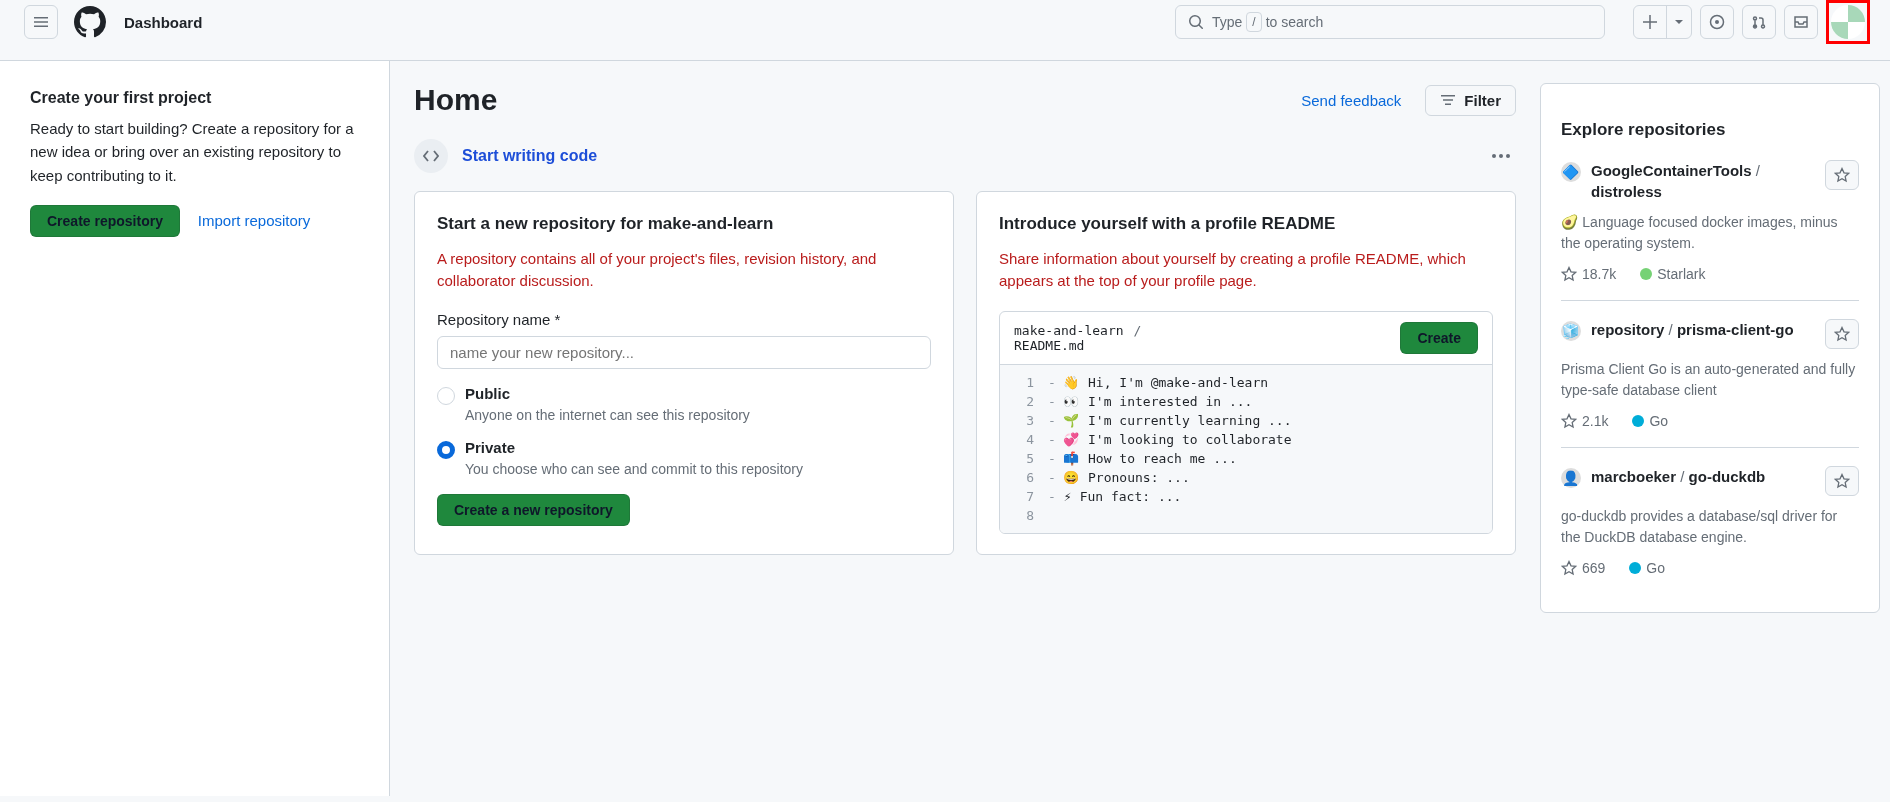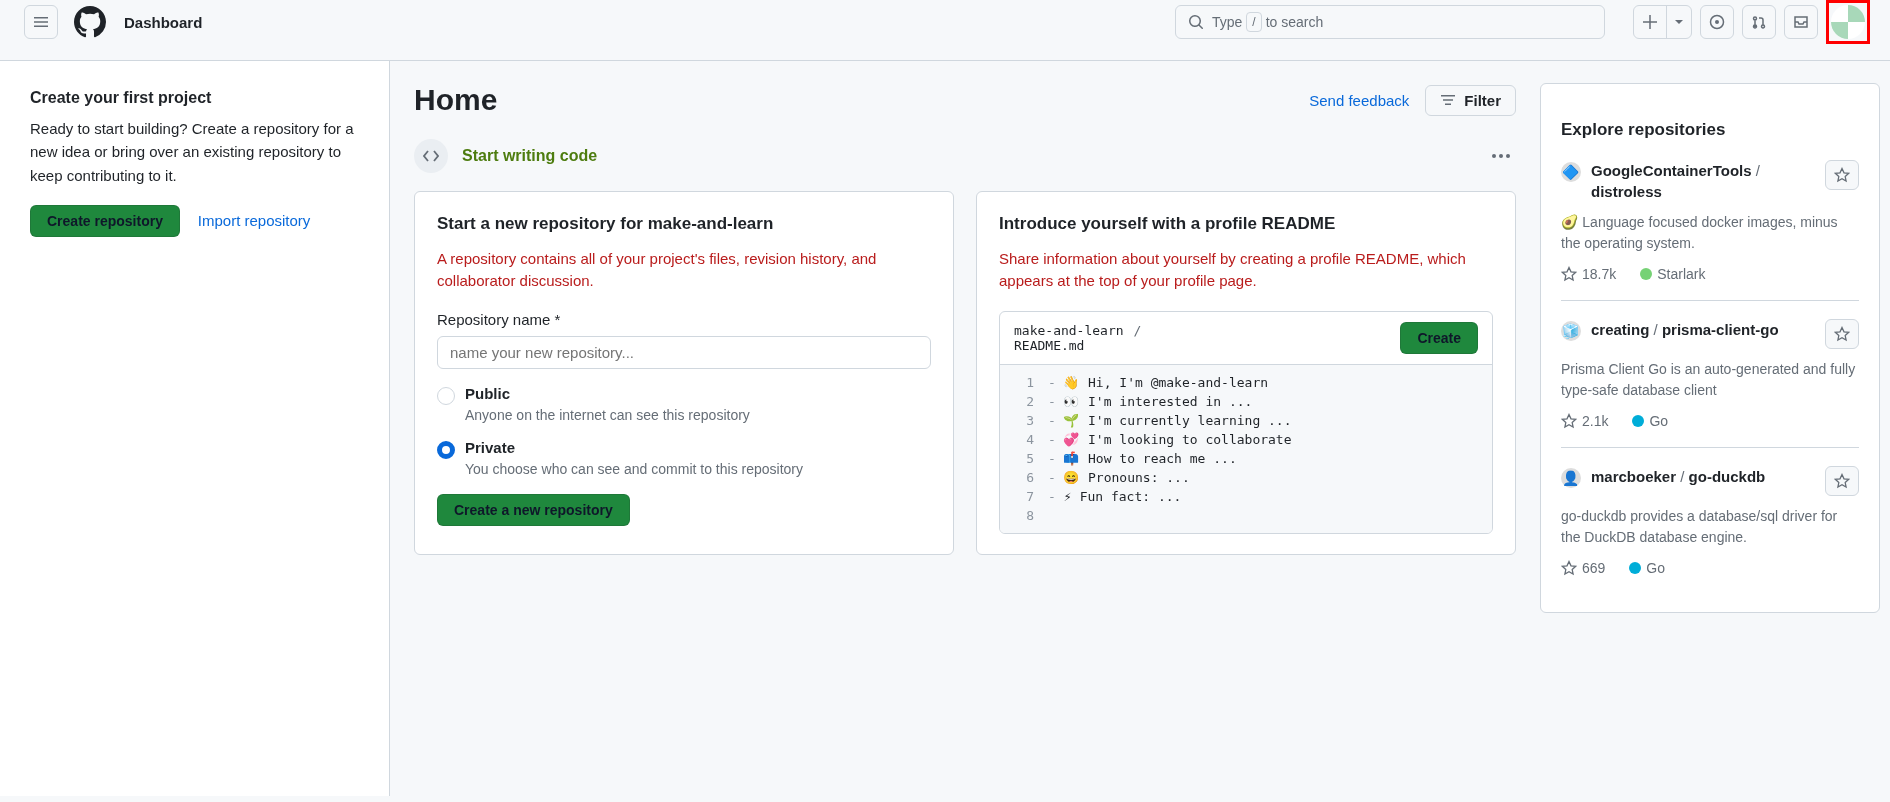--- a/index.html
+++ b/index.html
@@ -21,25 +21,25 @@
 .main { display: flex; }
 .sidebar { width: 390px; padding: 28px 30px; border-right: 1px solid #d0d7de; min-height: calc(100vh - 67px); background: #fff; }
 .sidebar h2 { font-size: 16px; font-weight: 600; margin-bottom: 10px; }
 .sidebar p { font-size: 15px; color: #1f2328; line-height: 1.55; margin-bottom: 18px; }
 .btn-primary { background: #1f883d; color: #0f172a; border: 1px solid rgba(31,35,40,0.15); border-radius: 6px; padding: 7px 16px; font-size: 14px; font-weight: 600; cursor: pointer; }
 .link { color: #0969da; font-size: 15px; margin-left: 14px; cursor: pointer; }
 .content { flex: 1; padding: 22px 24px; }
 .content-header { display: flex; align-items: center; margin-bottom: 22px; }
 .content-header h1 { font-size: 30px; font-weight: 600; }
 .content-header-spacer { flex: 1; }
-.feedback-link { color: #0969da; font-size: 15px; margin-right: 16px; cursor: pointer; }
+.feedback-link { color: #0969da; font-size: 15px; margin-right: 24px; cursor: pointer; }
 .filter-btn { border: 1px solid #d0d7de; border-radius: 6px; padding: 6px 14px; font-size: 15px; font-weight: 600; display: flex; align-items: center; gap: 8px; cursor: pointer; background: #f6f8fa; }
 .section-row { display: flex; align-items: center; gap: 14px; margin-bottom: 18px; }
 .circle-icon { width: 34px; height: 34px; border-radius: 50%; background: #eaeef2; display: flex; align-items: center; justify-content: center; }
-.section-label { font-size: 16px; color: #4d7c0f; font-weight: 600; flex: 1; }
+.section-label { font-size: 16px; color: #1d4ed8; font-weight: 600; flex: 1; }
 .kebab { display: flex; gap: 3px; cursor: pointer; padding: 6px; }
 .kebab span { width: 4px; height: 4px; background: #656d76; border-radius: 50%; }
 .cards { display: flex; gap: 22px; }
 .card { flex: 1; border: 1px solid #d0d7de; border-radius: 6px; background: #fff; padding: 20px 22px; }
 .card h3 { font-size: 17px; font-weight: 600; margin-bottom: 12px; line-height: 1.4; }
 .card p { font-size: 15px; color: #b91c1c; line-height: 1.5; margin-bottom: 18px; }
 .field-label { font-size: 15px; font-weight: 400; margin-bottom: 8px; }
 .text-input { width: 100%; border: 1px solid #d0d7de; border-radius: 6px; padding: 7px 12px; font-size: 15px; color: #656d76; margin-bottom: 16px; }
 .radio-group { margin-bottom: 14px; }
 .radio-item { display: flex; gap: 10px; margin-bottom: 14px; }
@@ -283,21 +283,21 @@
               </div>
       <div class="repo-meta-item">
                 <span class="lang-dot" style="background:#76d275"></span>
                 <span>Starlark</span>
               </div>
     </div>
           </div>
           <div class="repo-item">
     <div class="repo-head">
       <div class="repo-avatar">🧊</div>
-      <div class="repo-title"><span class="repo-owner">creating</span> <span class="repo-slash">/</span> <span class="repo-name">prisma-client-go</span></div>
+      <div class="repo-title"><span class="repo-owner">repository</span> <span class="repo-slash">/</span> <span class="repo-name">prisma-client-go</span></div>
       <div class="star-btn">
                 <svg width="16" height="16" viewBox="0 0 16 16">
                   <path fill="none" stroke="#656d76" stroke-width="1.3" d="M8 1.5l2 4.3 4.7.5-3.5 3.2.9 4.6L8 11.8l-4.1 2.3.9-4.6L1.3 6.3l4.7-.5z"></path>
                 </svg>
               </div>
     </div>
     <div class="repo-desc">Prisma Client Go is an auto-generated and fully type-safe database client</div>
     <div class="repo-meta">
       <div class="repo-meta-item">
                 <svg width="16" height="16" viewBox="0 0 16 16">

